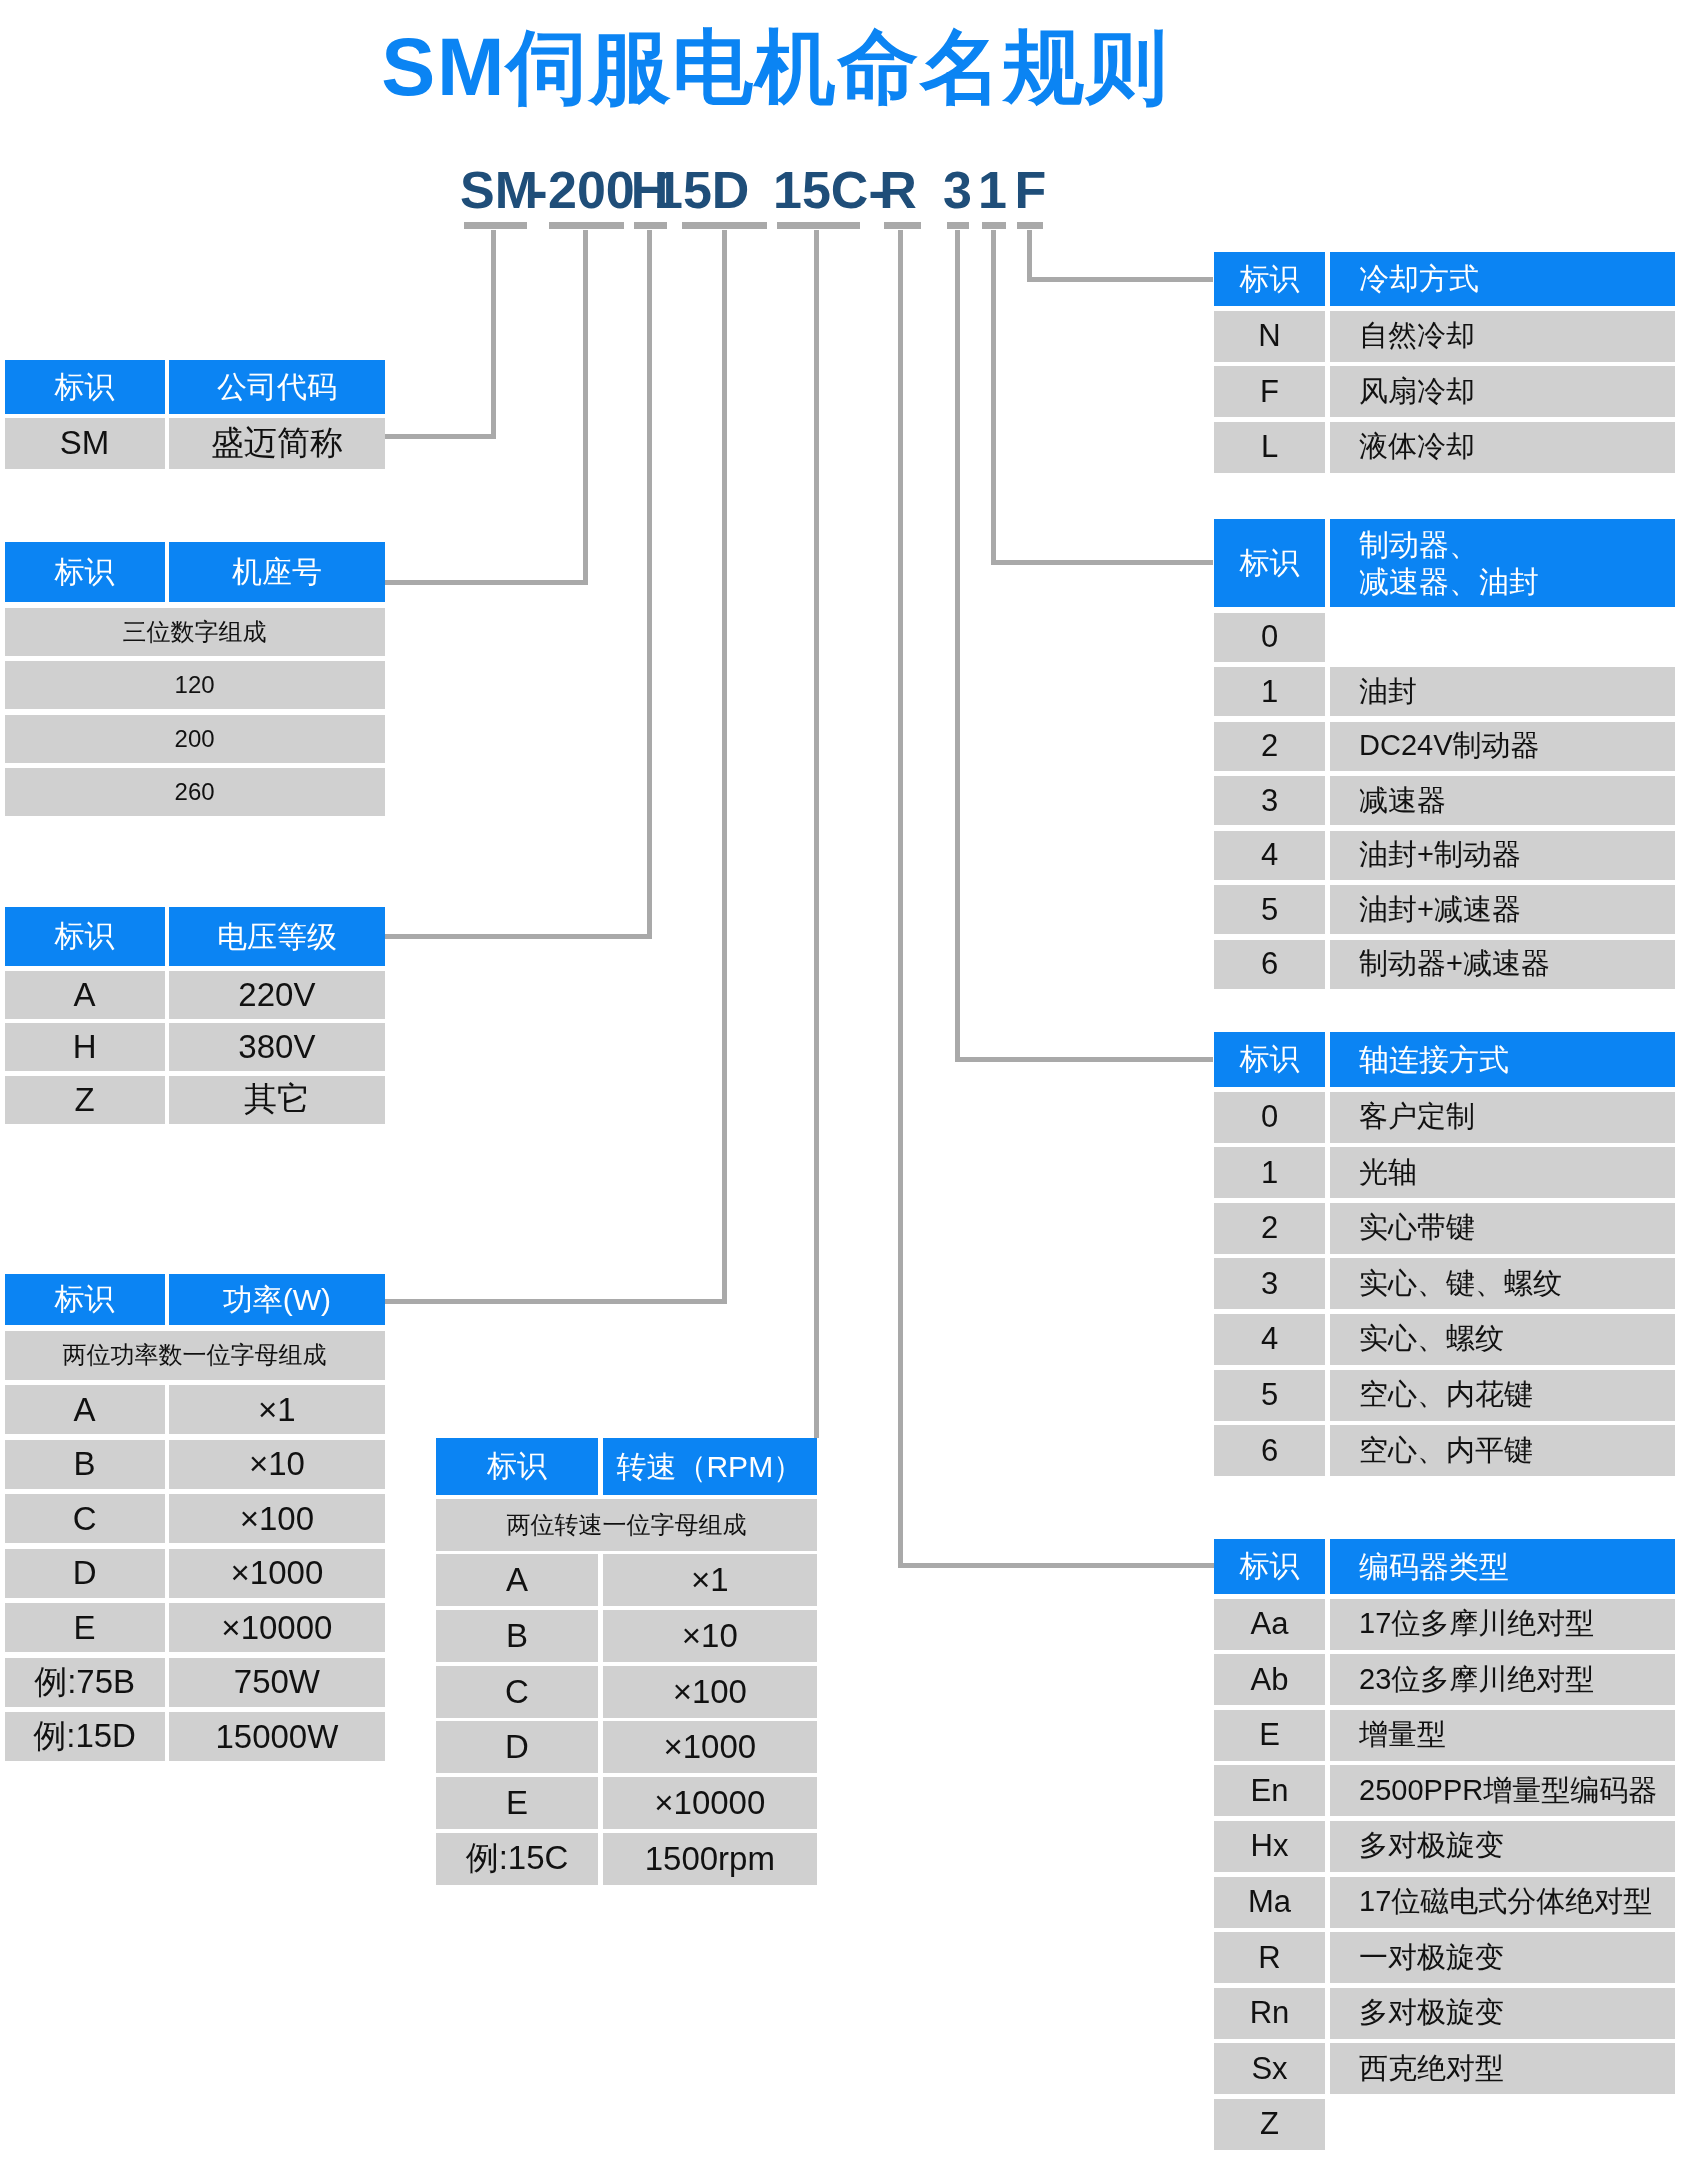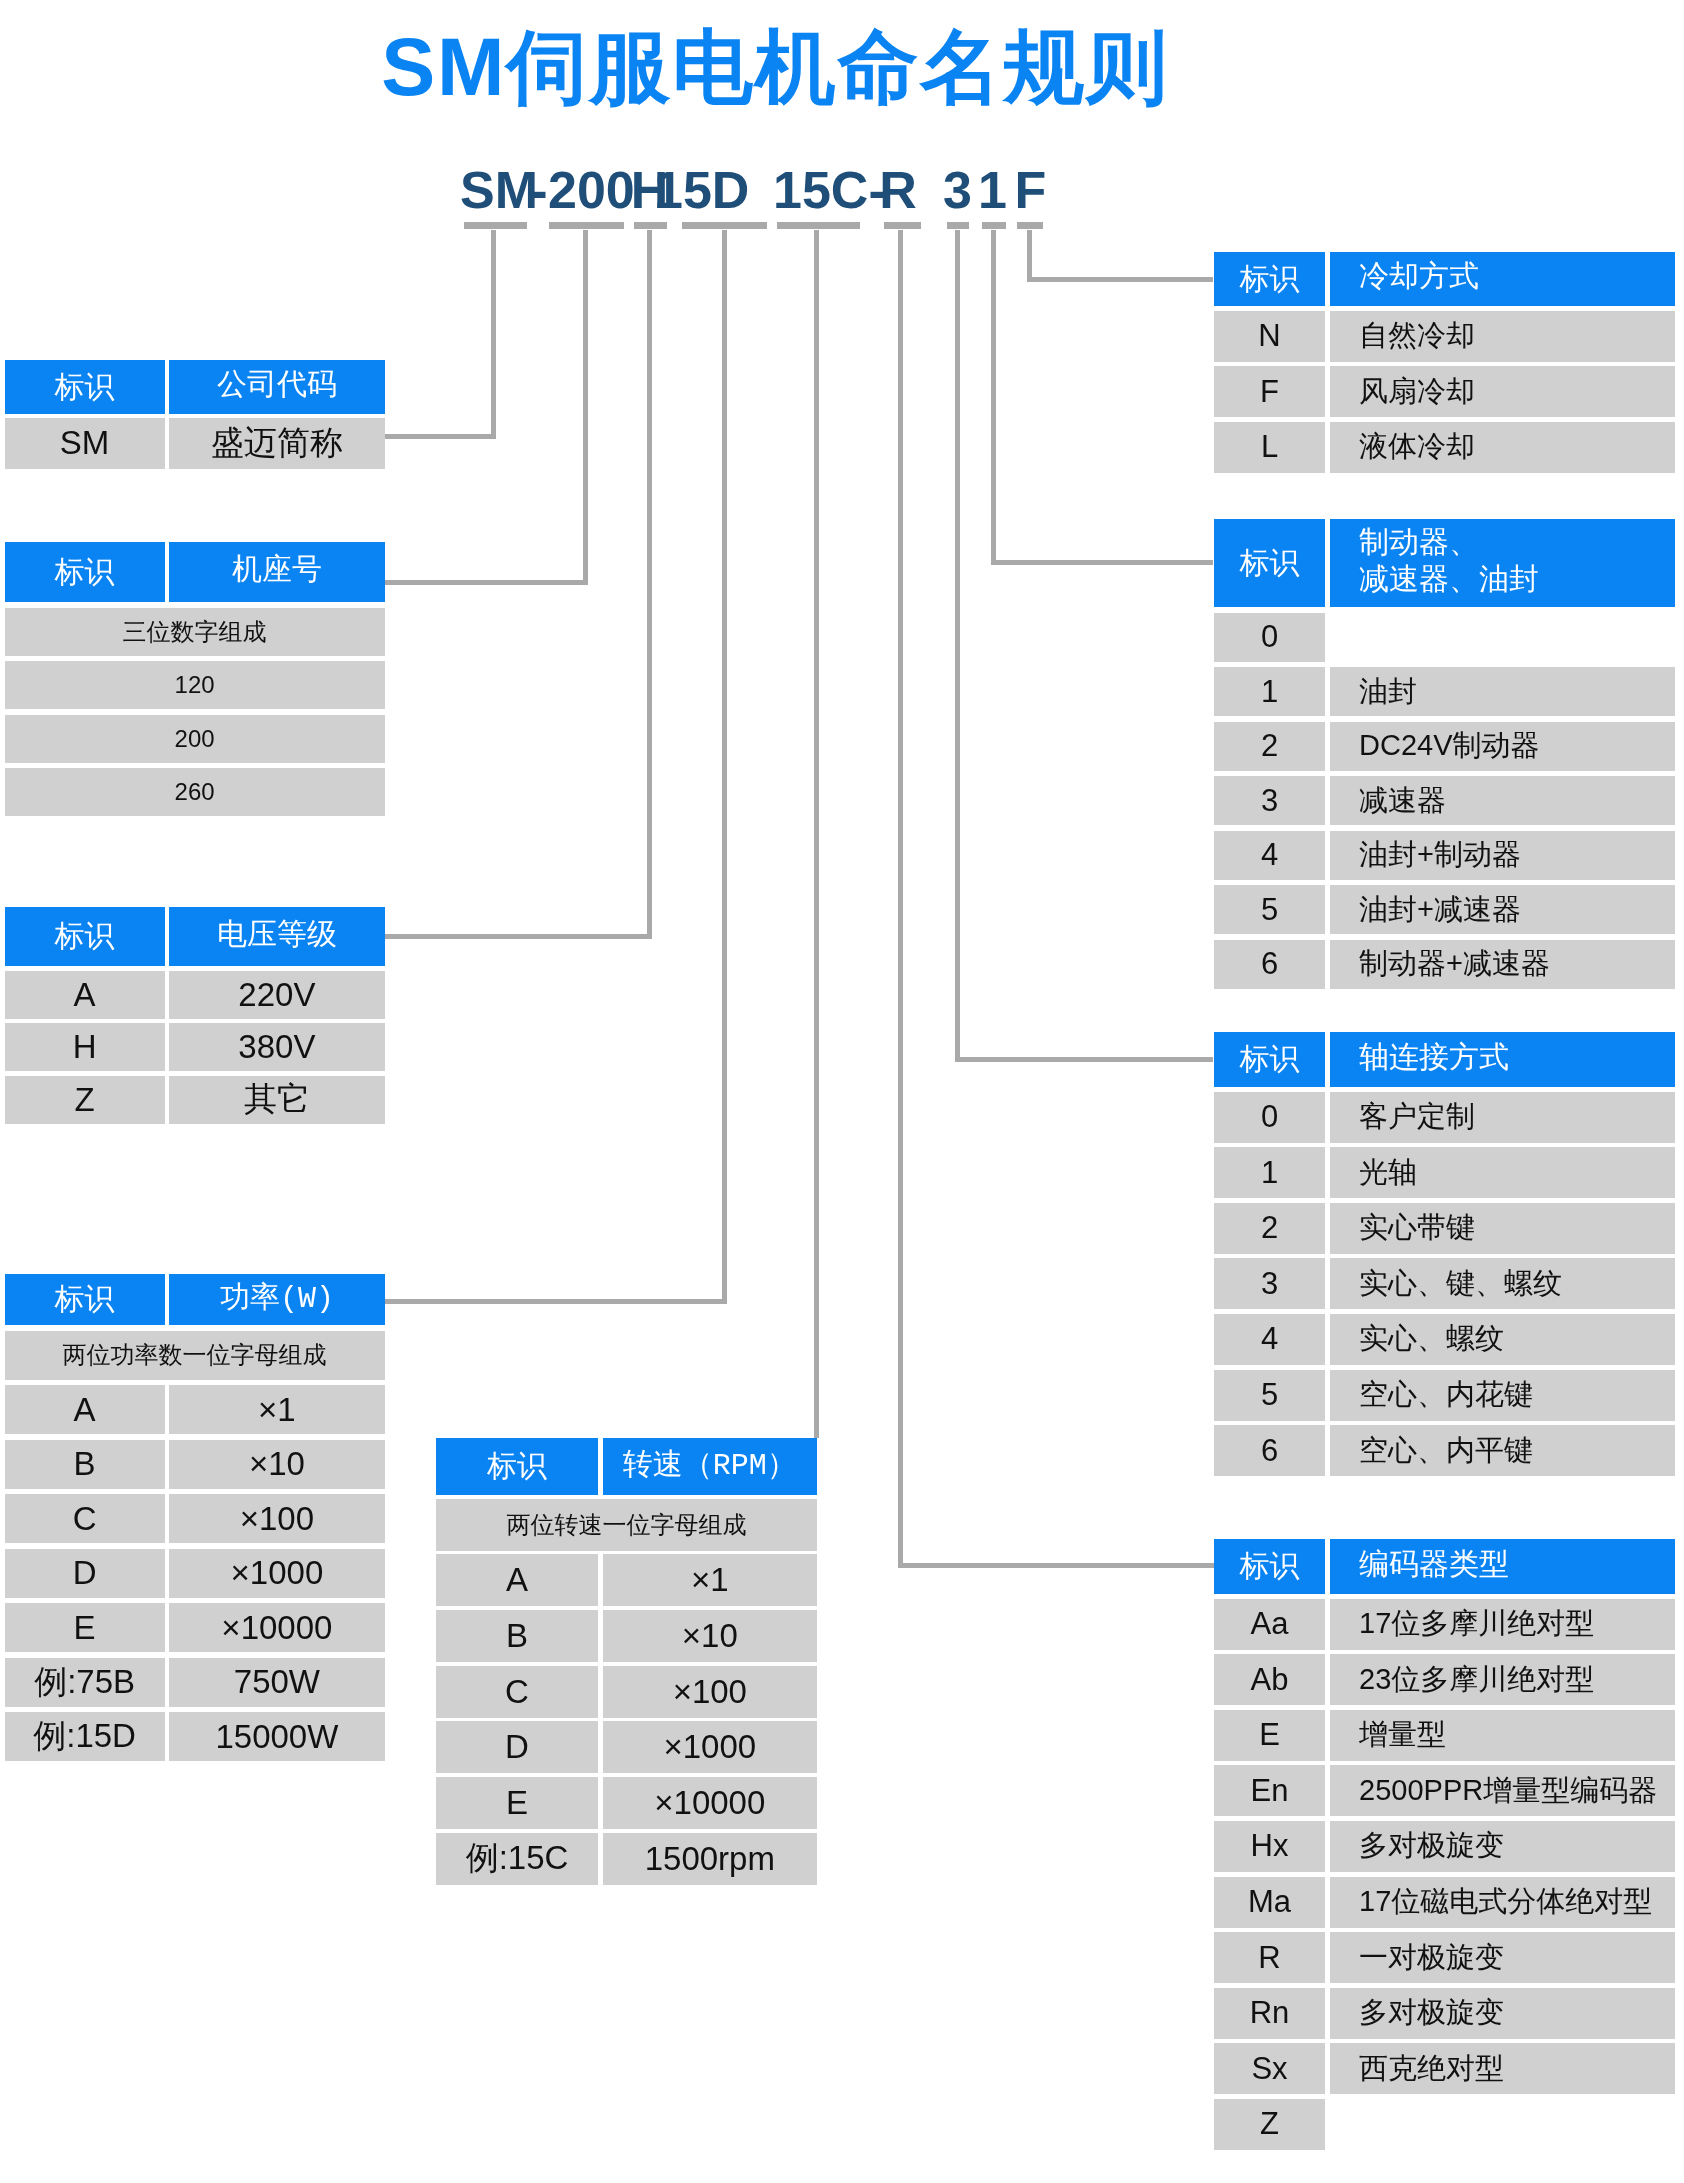--- a/index.html
+++ b/index.html
@@ -19,21 +19,21 @@
   
   .vline{position:absolute;width:4.6px;background:var(--line,#a9a9a9);}
   .hline{position:absolute;height:4.6px;background:var(--line,#a9a9a9);}
 
   
   .tbl{position:absolute;display:flex;flex-direction:column;gap:var(--gap,4.6px);}
   .thead{display:flex;gap:4.6px;height:var(--hh,55px);flex:none;}
   .thead>div{background:var(--accent,#0b84f3);color:#fff;display:flex;align-items:center;
              justify-content:center;font-size:30px;}
   .thead .hc1{width:var(--c1,160px);flex:none;}
-  .thead .hc2{flex:1;white-space:pre-line;line-height:1.25;font-family:Liberation Mono, monospace;}
+  .thead .hc2{flex:1;white-space:pre-line;line-height:1.25;}
   .rows{display:flex;flex-direction:column;gap:var(--gap,4.6px);}
   .trow{display:flex;gap:4.6px;height:var(--rh,49px);flex:none;}
   .cell{background:var(--row,#d0d0d0);color:#111;display:flex;align-items:center;
         justify-content:center;font-size:33px;}
   .cell.c1{width:var(--c1,160px);flex:none;}
   .cell.c2{flex:1;}
   .cell.span{flex:1;font-size:24px;}
 
   
   .t-right .thead .hc2{justify-content:flex-start;padding-left:29.5px;}

